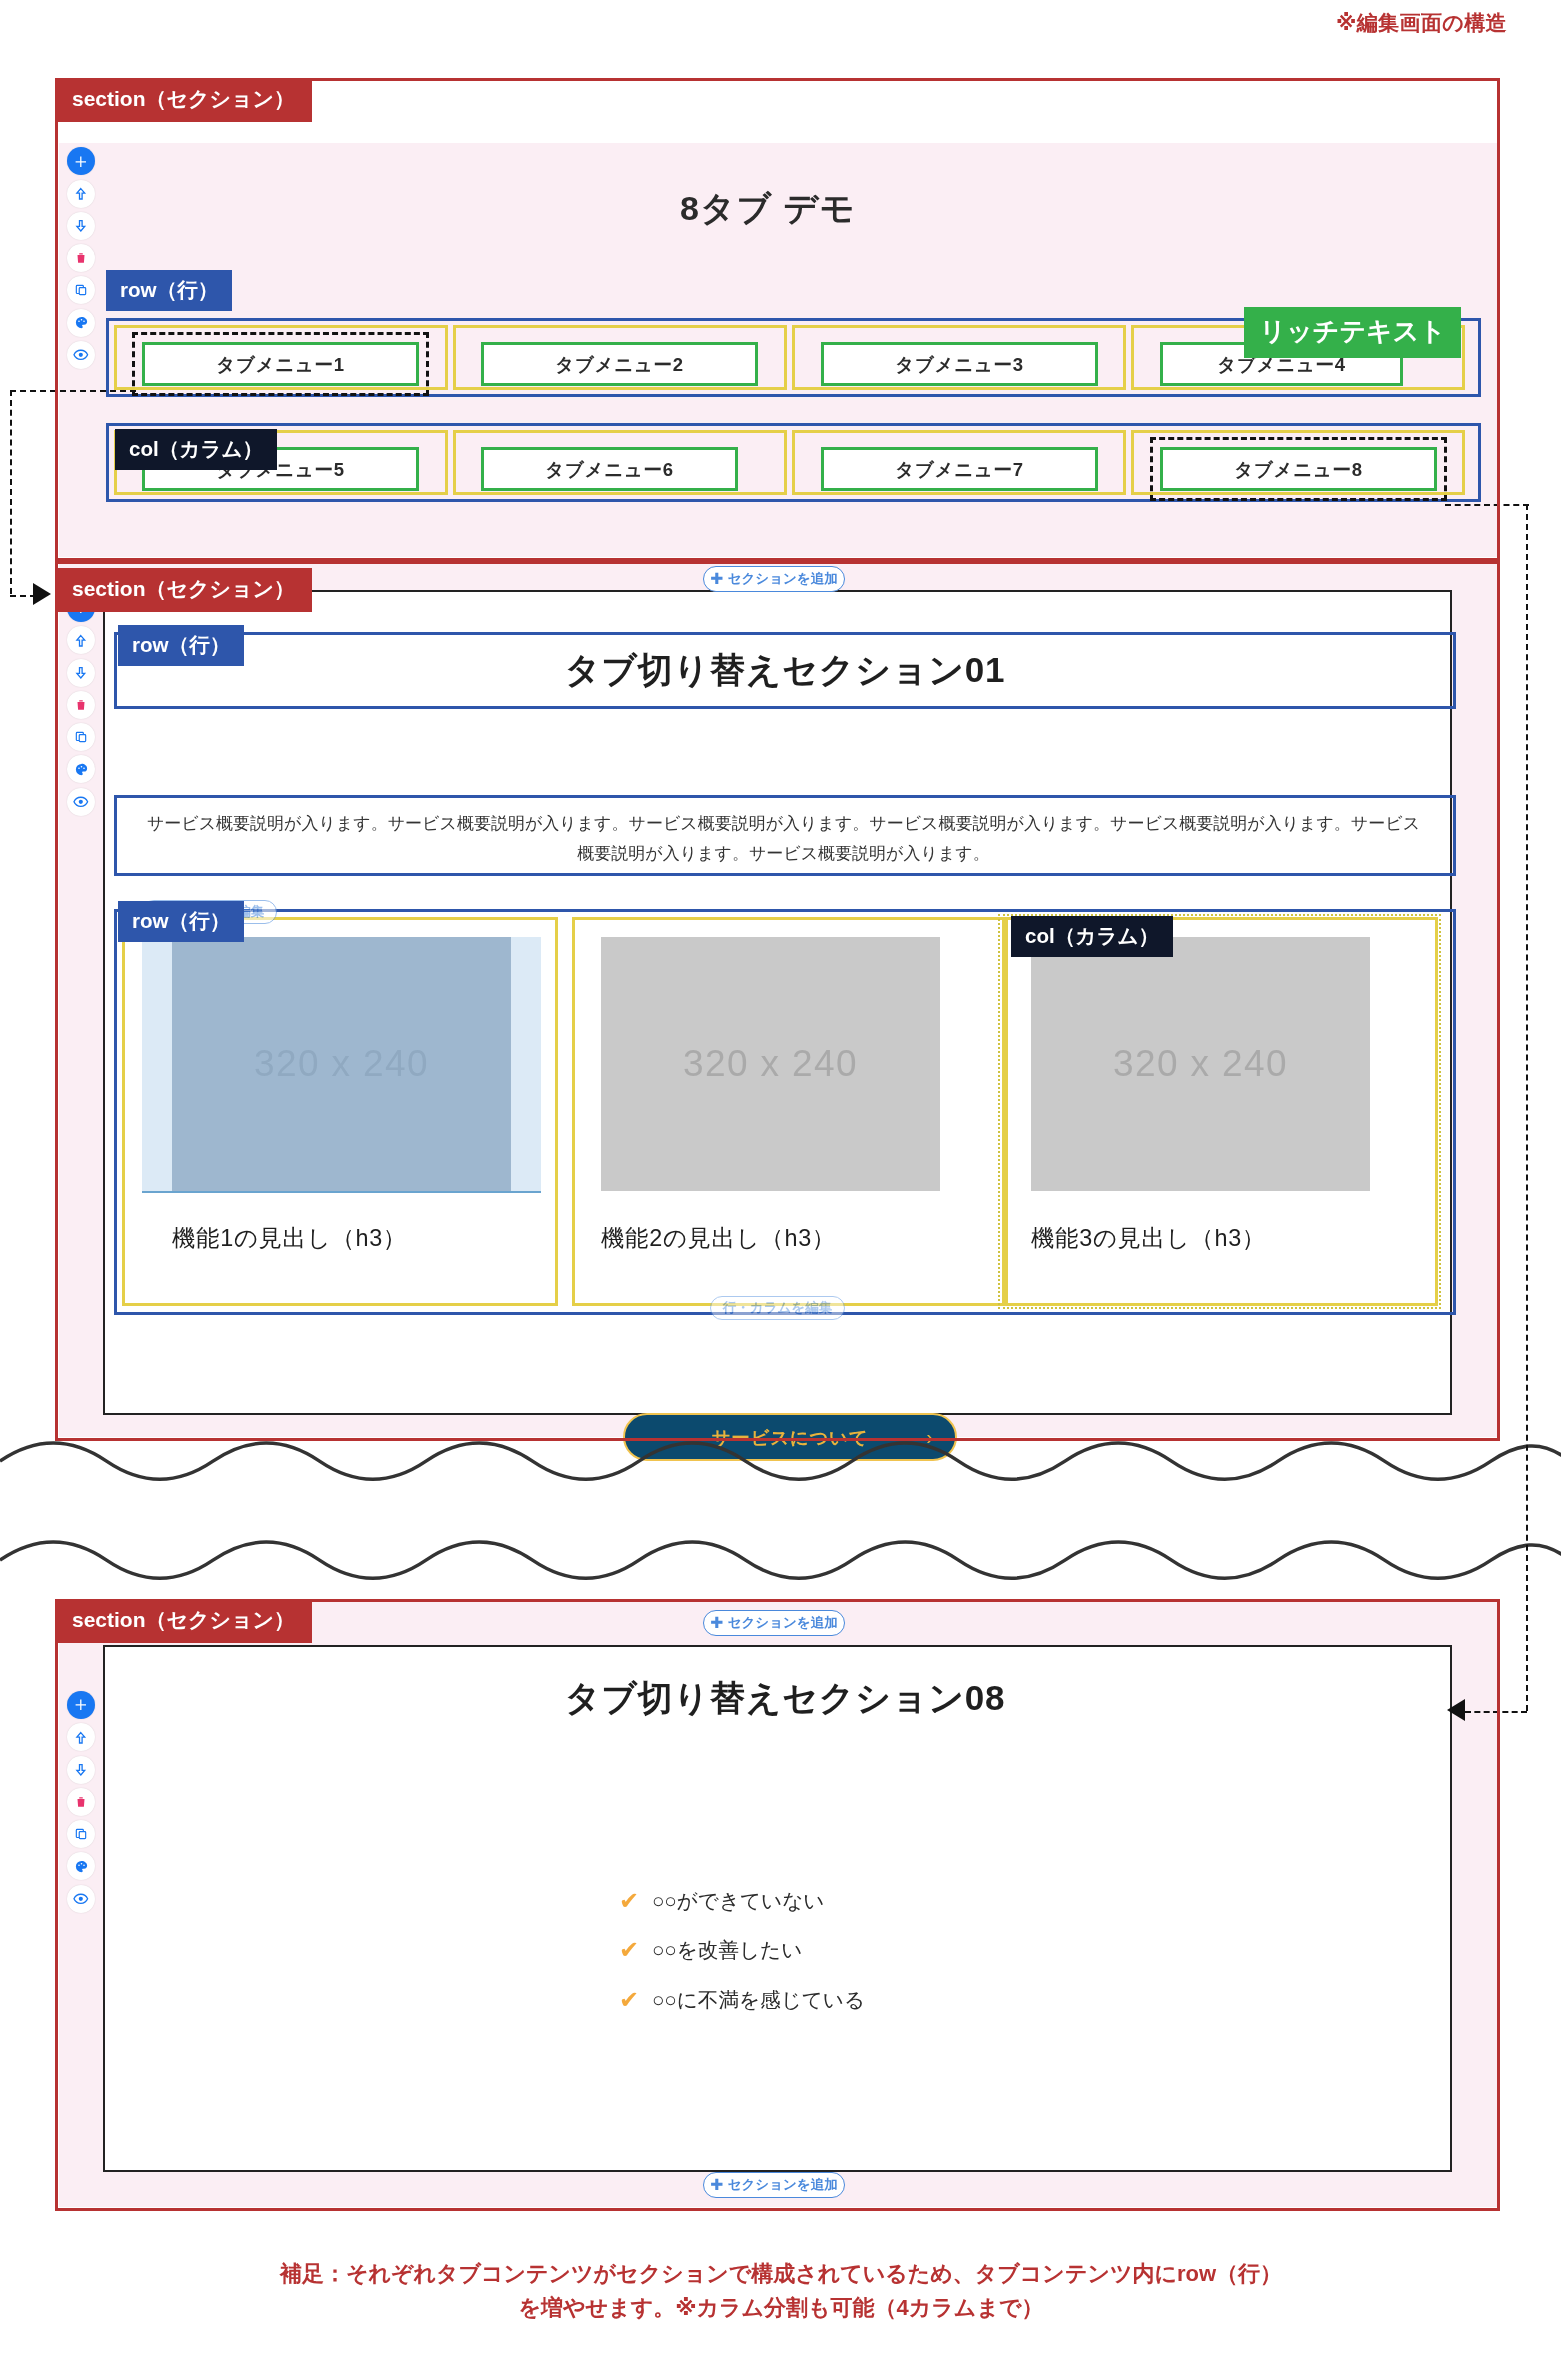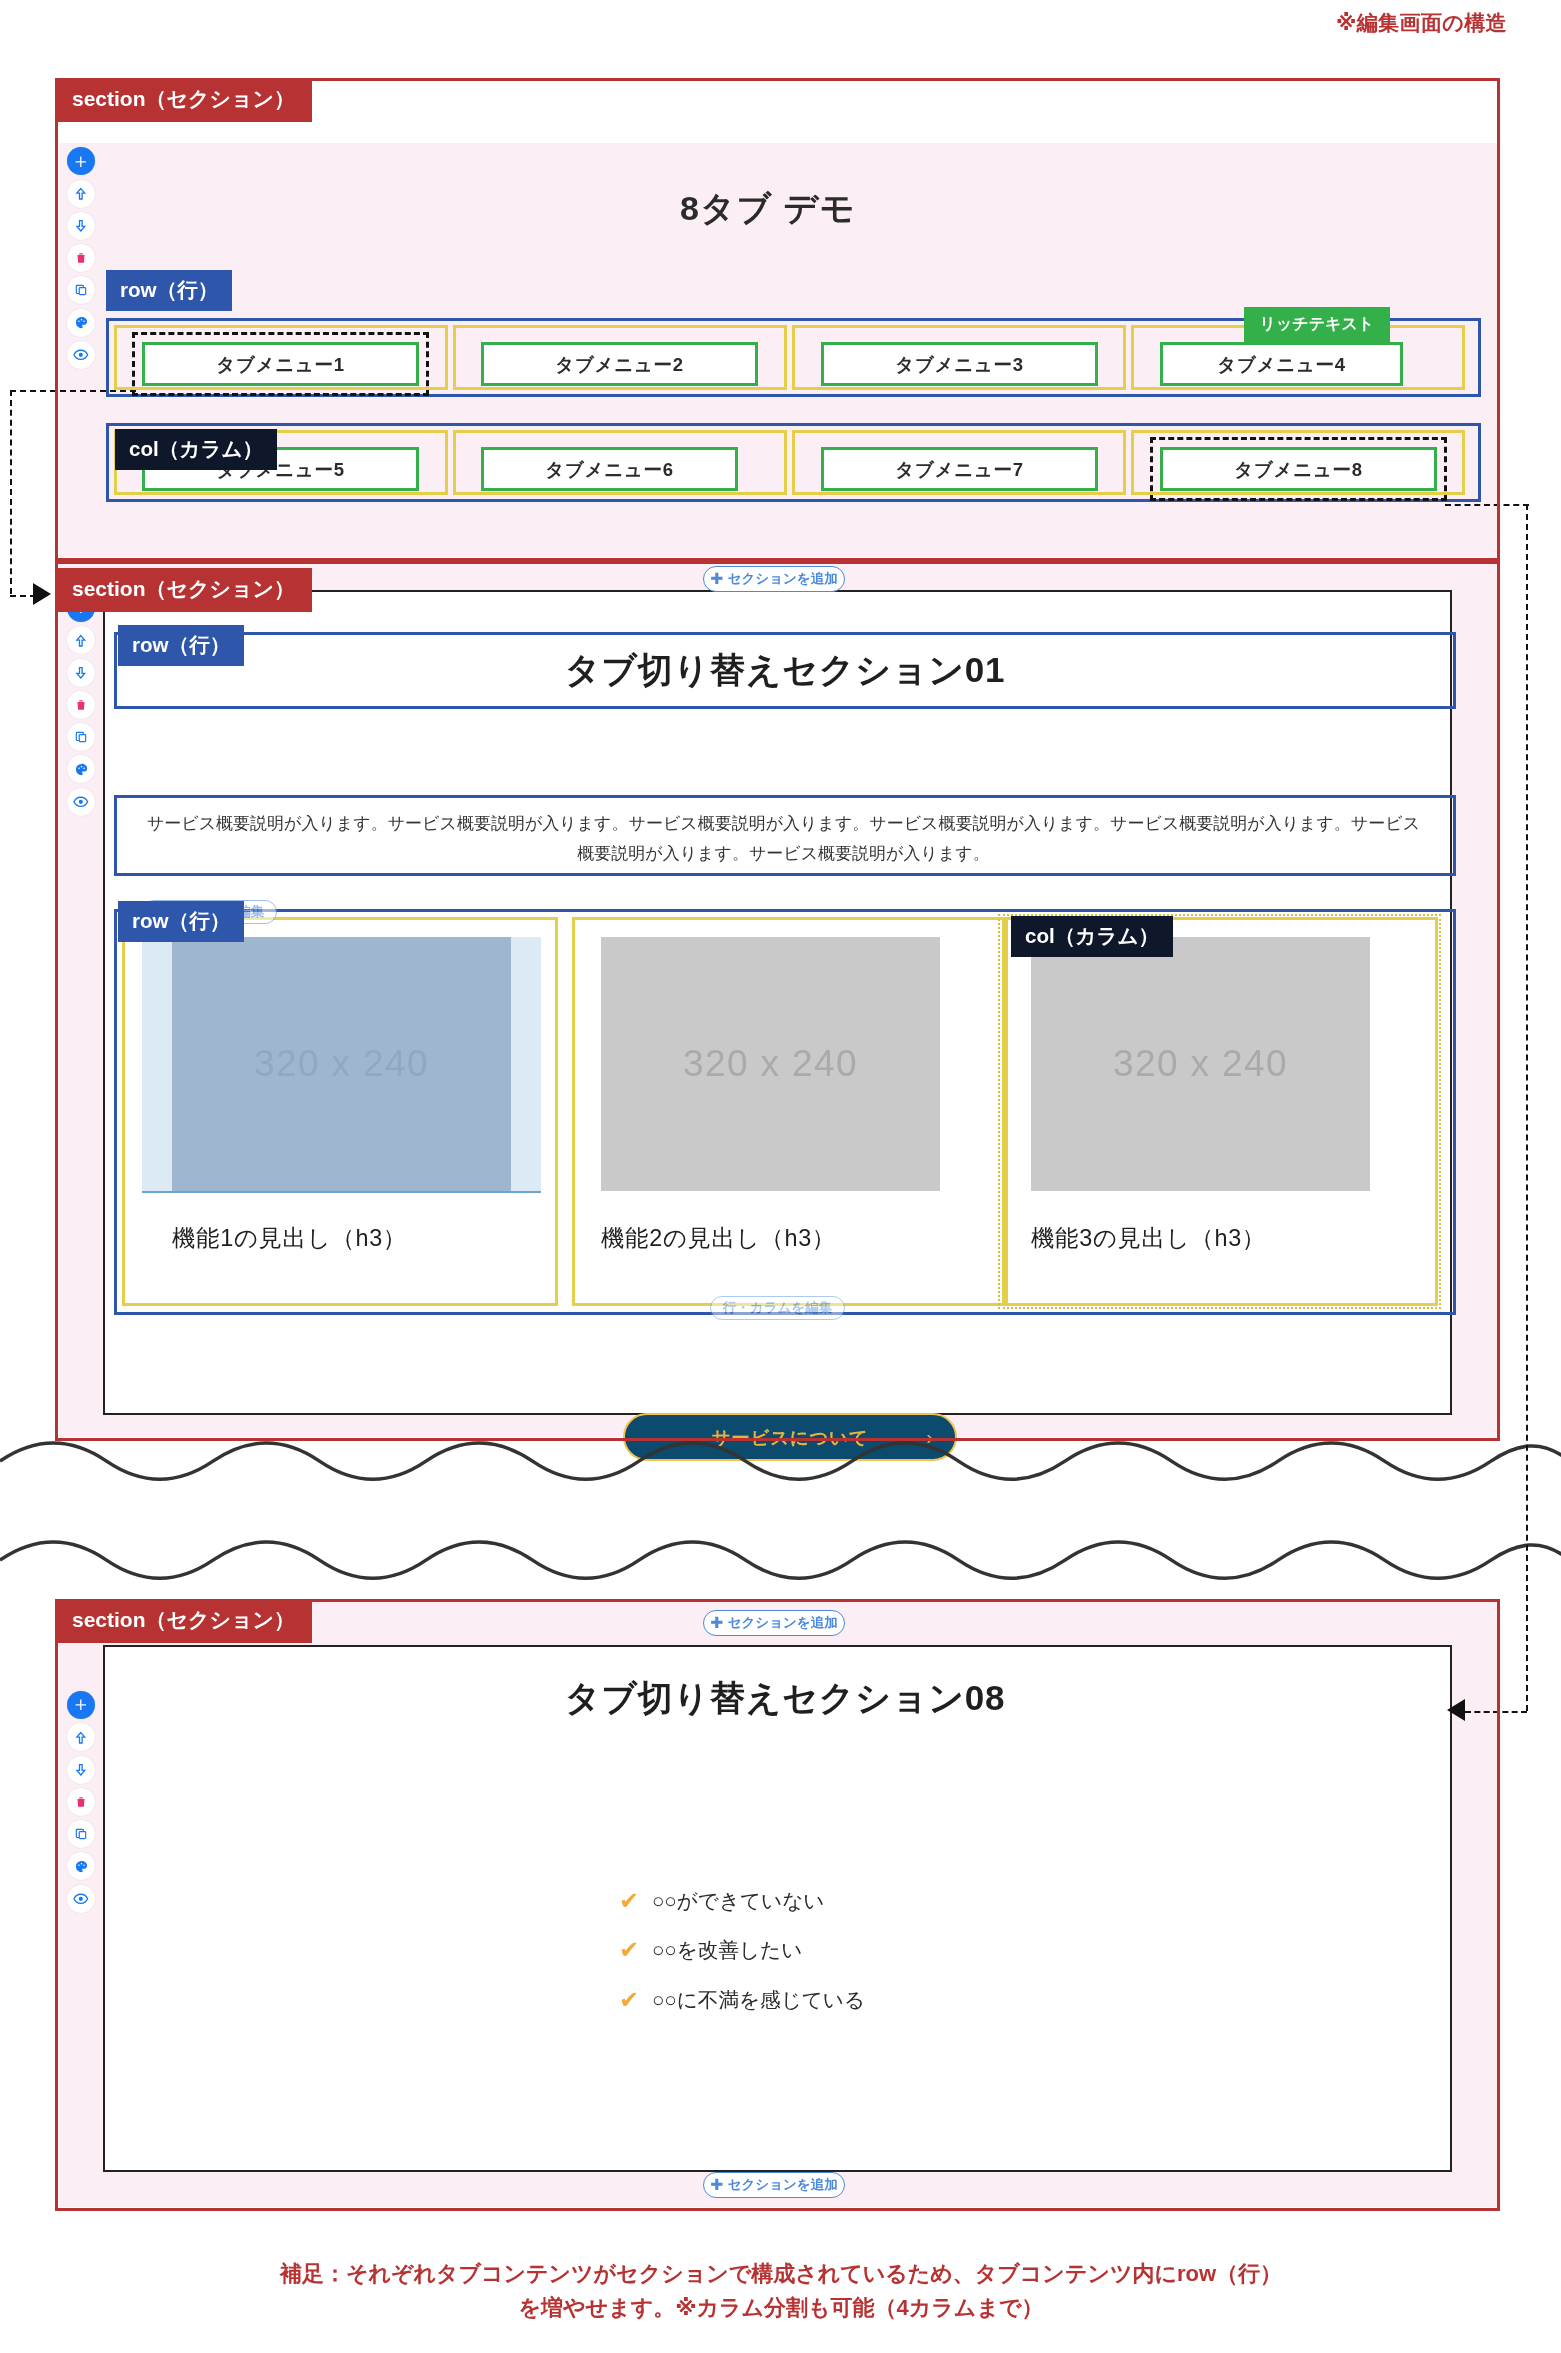--- a/index.html
+++ b/index.html
@@ -16,21 +16,21 @@
     color: #ffffff;
     font-weight: bold;
     white-space: nowrap;
     display: flex;
     align-items: center;
     z-index: 40;
   }
   .tag-section { background:#b73232; font-size: 21px; padding: 7px 17px 8.5px 17px; }
   .tag-row     { background:#2e56ab; font-size: 20.6px; padding: 5.7px 14px 7px 14px; }
   .tag-col     { background:#0f172a; font-size: 20.6px; padding: 5.7px 14px 7px 14px; }
-  .tag-rich    { background:#34b04a; font-size: 16px; padding: 7px 15.6px 8.5px 15.6px; text-align: center; }
+  .tag-rich    { background:#34b04a; font-size: 26px; padding: 7px 15.6px 8.5px 15.6px; text-align: center; }
 
   
   .header-note {
     position:absolute; right: 55px; top: 8.5px;
     color:#b73232; font-weight:bold; font-size: 21px;
     letter-spacing: 0.4px;
   }
 
   
   .section-frame {

